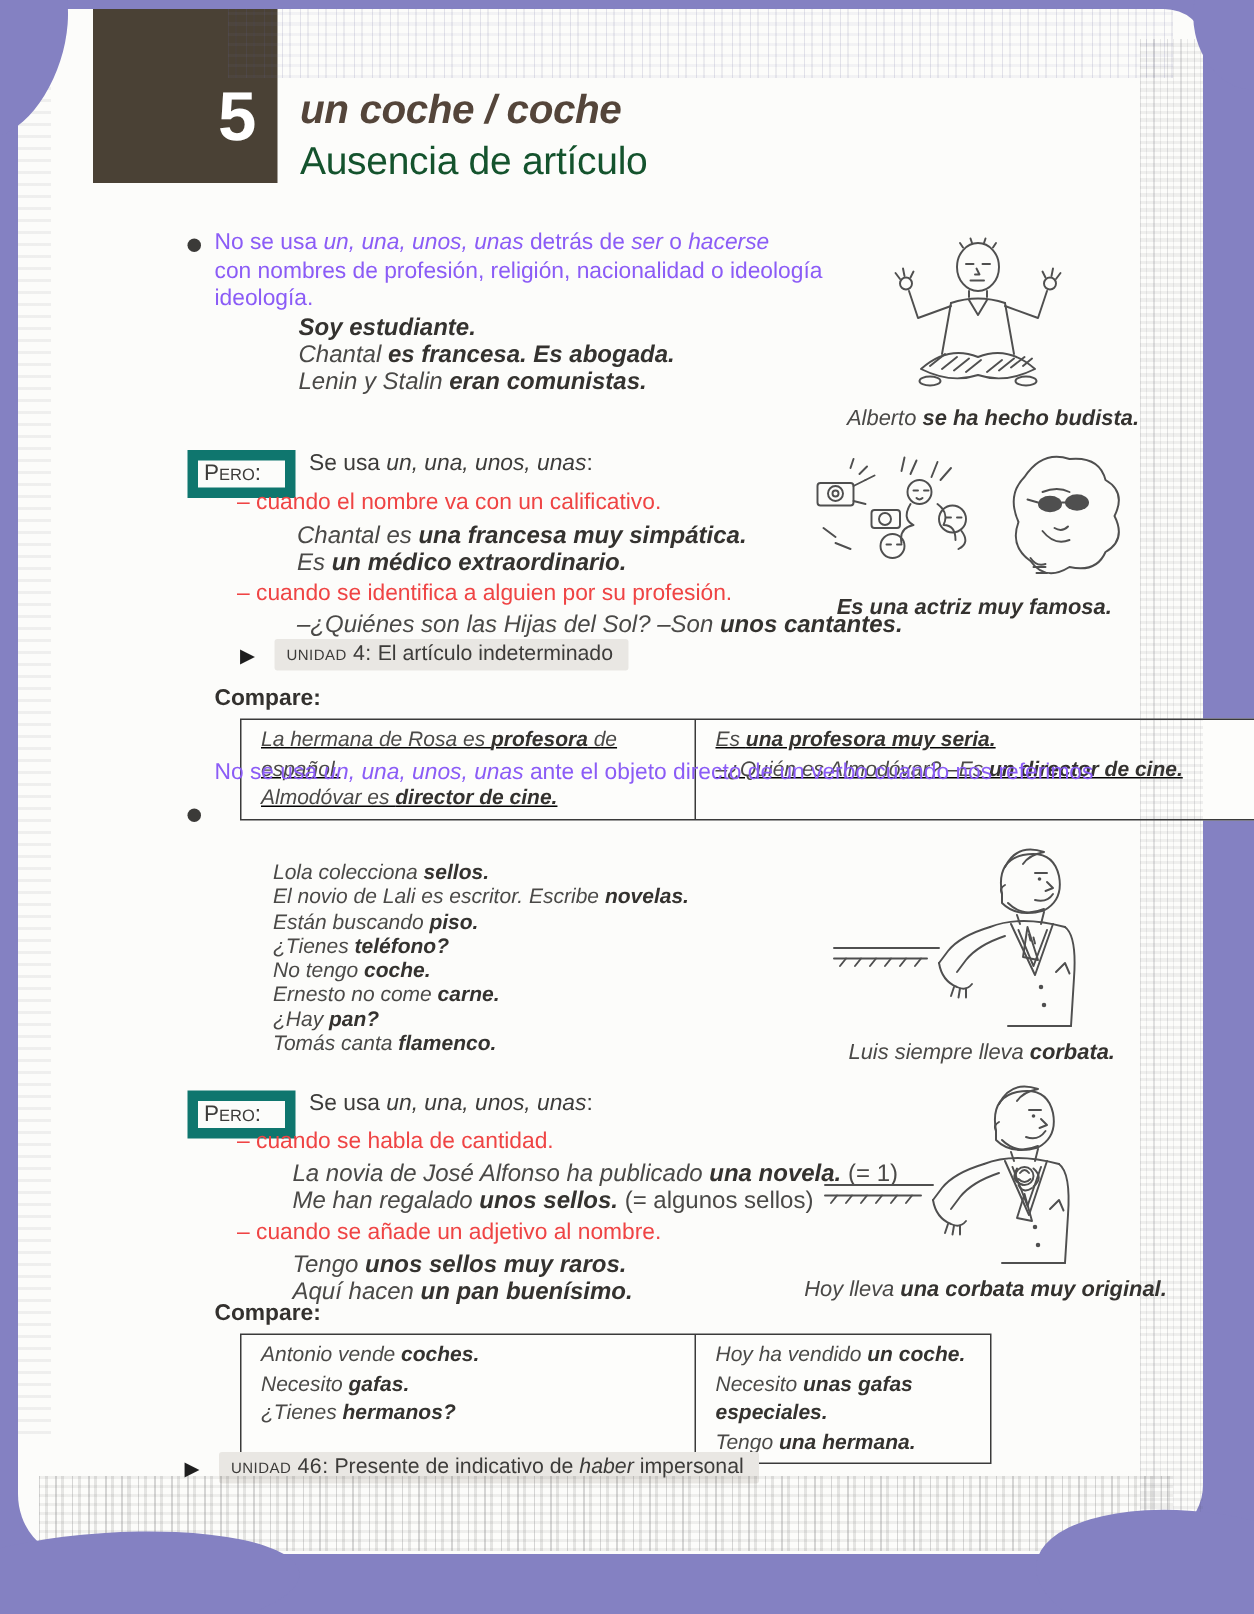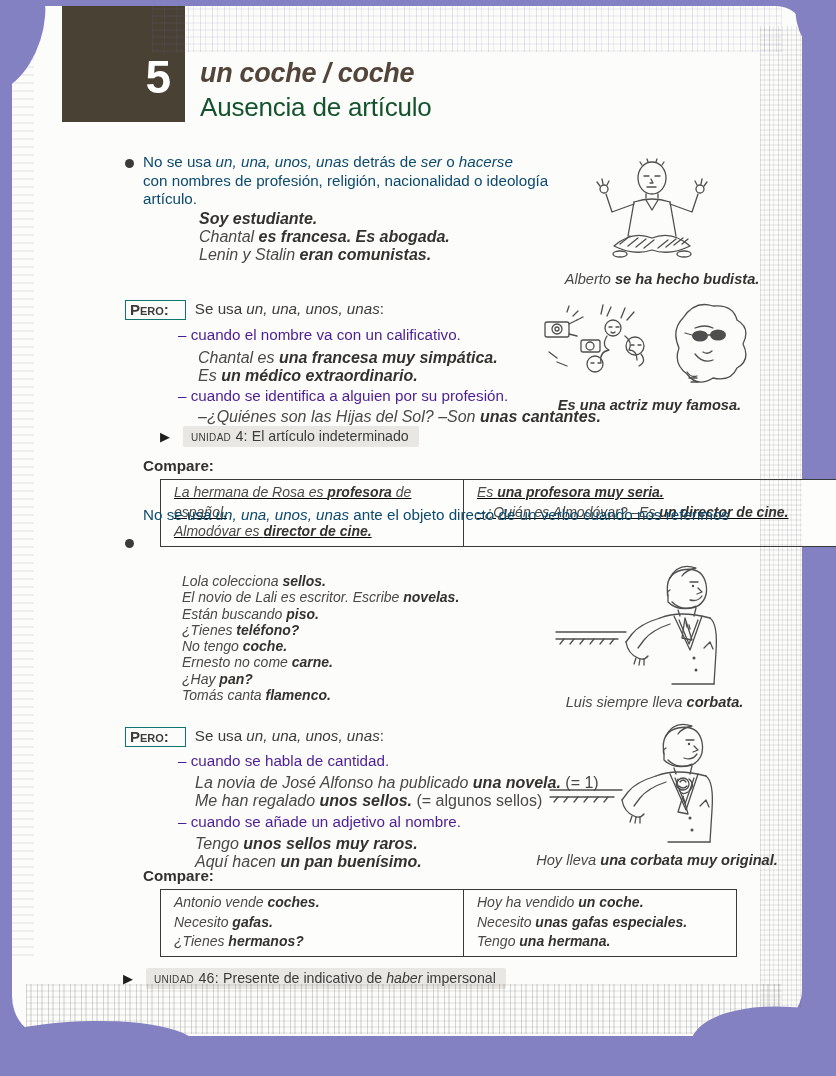--- a/index.html
+++ b/index.html
@@ -40,29 +40,29 @@
   .unit-box{
     position:absolute;left:50px;top:0;width:123px;height:116px;
     background:#4a4135;color:#fff;display:flex;align-items:center;justify-content:flex-end;
     padding-right:14px;box-sizing:border-box;
   }
   .unit-number{font-size:46px;font-weight:bold;line-height:1;margin-top:26px;}
   .title{position:absolute;left:188px;top:52px;font-size:27px;font-weight:bold;font-style:italic;color:#54453a;letter-spacing:-.3px;}
   .subtitle{position:absolute;left:188px;top:86px;font-size:26px;color:#14532d;letter-spacing:-.2px;}
   
   .abs{position:absolute;}
-  .rule{font-size:15.2px;line-height:18.5px;color:#0c4a6e;}
+  .rule{font-size:15.2px;line-height:18.5px;color:#8b5cf6;}
   .bullet{position:absolute;width:9px;height:9px;border-radius:50%;background:#3b3a38;}
   .ex{font-size:16px;line-height:18px;color:#4a4947;}
   .ex2{font-size:14px;line-height:16.3px;color:#4a4947;}
   .seg-i{font-style:italic;}
   .seg-bi{font-weight:bold;font-style:italic;color:#34322f;}
   .pero-row{display:flex;align-items:flex-start;gap:9px;font-size:15.2px;color:#3d3c3a;}
-  .pero-label{border:1px solid #0f766e;padding:0 16px 1px 4px;font-variant:small-caps;font-size:15px;color:#3d3c3a;line-height:17px;font-weight:bold;}
-  .dash{font-size:15.2px;color:#4c1d95;margin-left:20px;}
+  .pero-label{border:7px solid #0f766e;padding:0 16px 1px 4px;font-variant:small-caps;font-size:15px;color:#3d3c3a;line-height:17px;}
+  .dash{font-size:15.2px;color:#ef4444;}
   .caption{font-size:14.6px;line-height:18px;color:#4a4947;text-align:center;}
   .cmp-label{font-size:15.2px;font-weight:bold;color:#33312e;}
   .cmp-table{display:grid;grid-template-columns:302px 1fr;border:1px solid #3a3a3a;background:#fdfdfb;}
   .cmp-cell{padding:3px 10px 4px 13px;font-size:14px;line-height:19.5px;color:#4a4947;}
   .cmp-cell.right{border-left:1px solid #3a3a3a;}
   .xref{display:flex;align-items:center;gap:13px;}
   .xref-arrow{font-size:13px;color:#1e1e1e;line-height:1;}
   .xref-text{background:#e9e7e3;border-radius:2px;padding:2px 10px 3px 8px;font-size:14.2px;color:#3c3b39;}
   .sc{font-variant:small-caps;letter-spacing:.3px;}
   .ill svg{display:block;}
@@ -78,21 +78,21 @@
   <div class="unit-box">
     <div class="unit-number">5</div>
   </div>
   <div class="title">un coche / coche</div>
   <div class="subtitle">Ausencia de artículo</div>
 
   <div class="bullet" style="left:113px;top:153px;"></div>
   <div class="abs rule" style="left:131px;top:147px;">
     <div><span>No se usa </span><span class="seg-i">un, una, unos, unas</span><span> detrás de </span><span class="seg-i">ser</span><span> o </span><span class="seg-i">hacerse</span></div>
     <div><span>con nombres de profesión, religión, nacionalidad o ideología</span></div>
-    <div><span>artículo.</span></div>
+    <div><span>ideología.</span></div>
   </div>
   <div class="abs ex" style="left:187px;top:204px;">
     <div><span class="seg-bi">Soy estudiante.</span></div>
     <div><span class="seg-i">Chantal </span><span class="seg-bi">es francesa. Es abogada.</span></div>
     <div><span class="seg-i">Lenin y Stalin </span><span class="seg-bi">eran comunistas.</span></div>
   </div>
 
   <div class="abs ill" style="left:560px;top:148px;">
     <svg width="160" height="112" viewBox="0 0 160 112">
       <ellipse cx="80" cy="24" rx="14" ry="16"></ellipse>
@@ -121,21 +121,21 @@
   <div class="abs pero-row" style="left:113px;top:294px;">
     <span class="pero-label">Pero:</span>
     <span><span>Se usa </span><span class="seg-i">un, una, unos, unas</span><span>:</span></span>
   </div>
   <div class="abs dash" style="left:146px;top:320px;"><span>– cuando el nombre va con un calificativo.</span></div>
   <div class="abs ex" style="left:186px;top:343px;">
     <div><span class="seg-i">Chantal es </span><span class="seg-bi">una francesa muy simpática.</span></div>
     <div><span class="seg-i">Es </span><span class="seg-bi">un médico extraordinario.</span></div>
   </div>
   <div class="abs dash" style="left:146px;top:381px;"><span>– cuando se identifica a alguien por su profesión.</span></div>
-  <div class="abs ex" style="left:186px;top:402px;"><span class="seg-i">–¿Quiénes son las Hijas del Sol? –Son </span><span class="seg-bi">unas cantantes.</span></div>
+  <div class="abs ex" style="left:186px;top:402px;"><span class="seg-i">–¿Quiénes son las Hijas del Sol? –Son </span><span class="seg-bi">unos cantantes.</span></div>
 
   <div class="abs xref" style="left:148px;top:420px;">
     <span class="xref-arrow">▶</span>
     <span class="xref-text"><span class="sc">unidad 4:</span><span> El artículo indeterminado</span></span>
   </div>
 
   <div class="abs ill" style="left:525px;top:296px;">
     <svg width="215" height="88" viewBox="0 0 215 88">
       <path d="M146 16 Q158 -2 176 4 Q196 2 200 18 Q214 26 206 42 Q214 58 200 66 Q194 80 176 76 Q160 86 150 72 Q136 62 142 46 Q134 28 146 16 Z"></path>
       <path d="M158 26 Q168 22 176 26"></path>
@@ -264,21 +264,21 @@
       <path d="M112 58 Q92 64 84 74 L78 82"></path>
       <path d="M122 64 Q104 70 96 80 L90 88"></path>
       <path d="M78 82 Q80 94 90 98 Q96 101 100 96"></path>
       <path d="M88 98 l-2 6 M92 99 l-1 6 M96 99 l0 6"></path>
       <path d="M124 124 L166 124"></path>
     </svg>
   </div>
   <div class="abs caption" style="left:505px;top:845px;width:280px;"><span class="seg-i">Hoy lleva </span><span class="seg-bi">una corbata muy original.</span></div>
 
   <div class="abs cmp-label" style="left:131px;top:861px;">Compare:</div>
-  <div class="abs cmp-table" style="left:148px;top:883px;width:577px;box-sizing:border-box;">
+  <div class="abs cmp-table" style="left:148px;top:883px;width:501px;box-sizing:border-box;">
     <div class="cmp-cell">
       <div><span class="seg-i">Antonio vende </span><span class="seg-bi">coches.</span></div>
       <div><span class="seg-i">Necesito </span><span class="seg-bi">gafas.</span></div>
       <div><span class="seg-i">¿Tienes </span><span class="seg-bi">hermanos?</span></div>
     </div>
     <div class="cmp-cell right">
       <div><span class="seg-i">Hoy ha vendido </span><span class="seg-bi">un coche.</span></div>
       <div><span class="seg-i">Necesito </span><span class="seg-bi">unas gafas especiales.</span></div>
       <div><span class="seg-i">Tengo </span><span class="seg-bi">una hermana.</span></div>
     </div>

